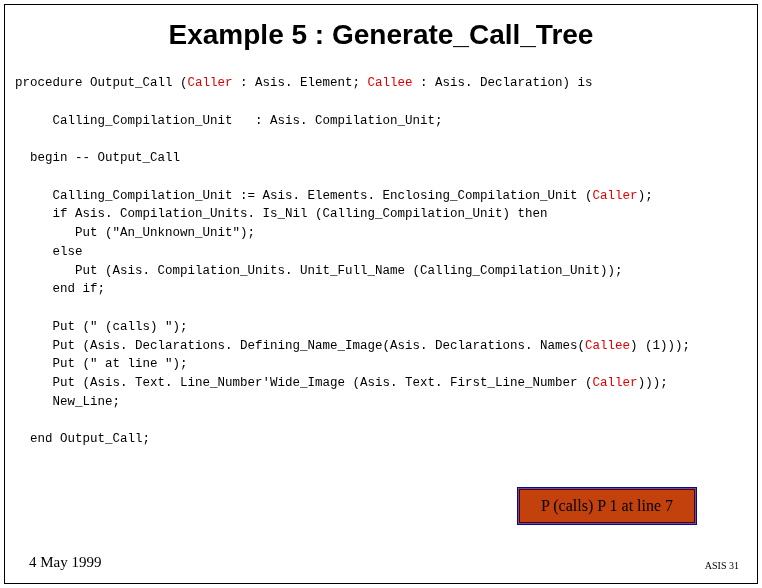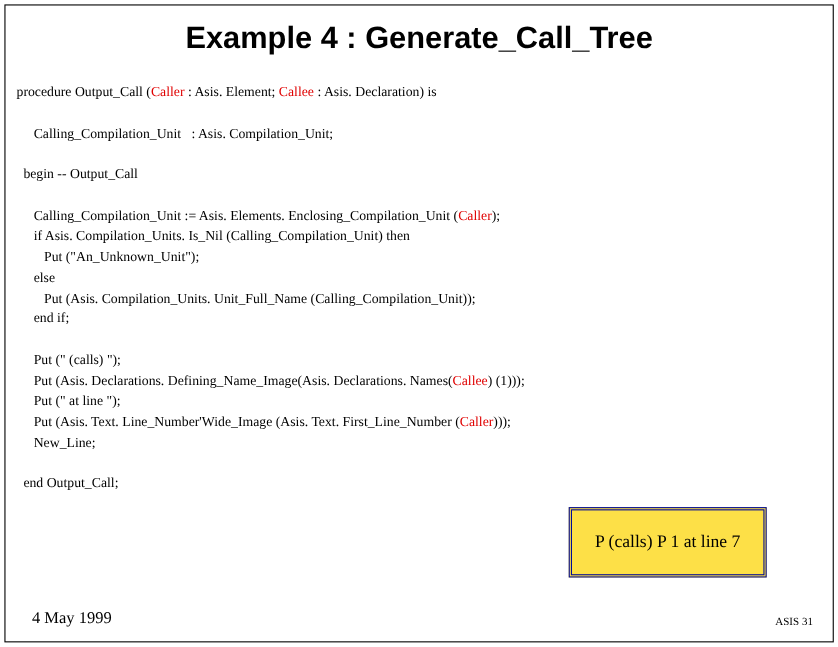--- a/index.html
+++ b/index.html
@@ -21,39 +21,39 @@
     }
     .title {
       font-size: 28px;
       font-weight: bold;
       color: #000;
       text-align: center;
       line-height: 1.25;
       margin-bottom: 22px;
     }
     .code {
-      font-family: Liberation Serif, serif;
+      font-family: Liberation Mono, monospace;
       font-size: 12.5px;
       color: #000;
       line-height: 1.5;
       white-space: pre;
     }
     .hl { color: #e00000; }
     .callout {
       position: absolute;
       right: 60px;
       bottom: 58px;
       width: 180px;
-      padding: 20px 10px;
+      padding: 7px 10px;
       border: 3px double #000b9a;
       font-family: "Times New Roman", Times, serif;
       font-size: 16px;
       color: #000;
       text-align: center;
-      background: #fde047;
+      background: #c2410c;
     }
     .footer-left {
       position: absolute;
       left: 24px;
       bottom: 12px;
       font-family: "Times New Roman", Times, serif;
       font-size: 15px;
       color: #000;
     }
     .footer-right {
@@ -65,21 +65,21 @@
       color: #000;
       margin-top: 21px;
     }
   </style>
 </head>
 <body>
 
 <div class="slide">
 
   <div class="title">
-    <span>Example 4 : Generate_Call_Tree</span><br>
+    <span>Example 5 : Generate_Call_Tree</span><br>
   </div>
 
   <div class="code"><span>procedure Output_Call (</span><span class="hl">Caller</span><span> : Asis. Element; </span><span class="hl">Callee</span><span> : Asis. Declaration) is</span>
 
 <span>     Calling_Compilation_Unit   : Asis. Compilation_Unit;</span>
 
 <span>  begin -- Output_Call</span>
 
 <span>     Calling_Compilation_Unit := Asis. Elements. Enclosing_Compilation_Unit (</span><span class="hl">Caller</span><span>);</span>
 <span>     if Asis. Compilation_Units. Is_Nil (Calling_Compilation_Unit) then</span>

